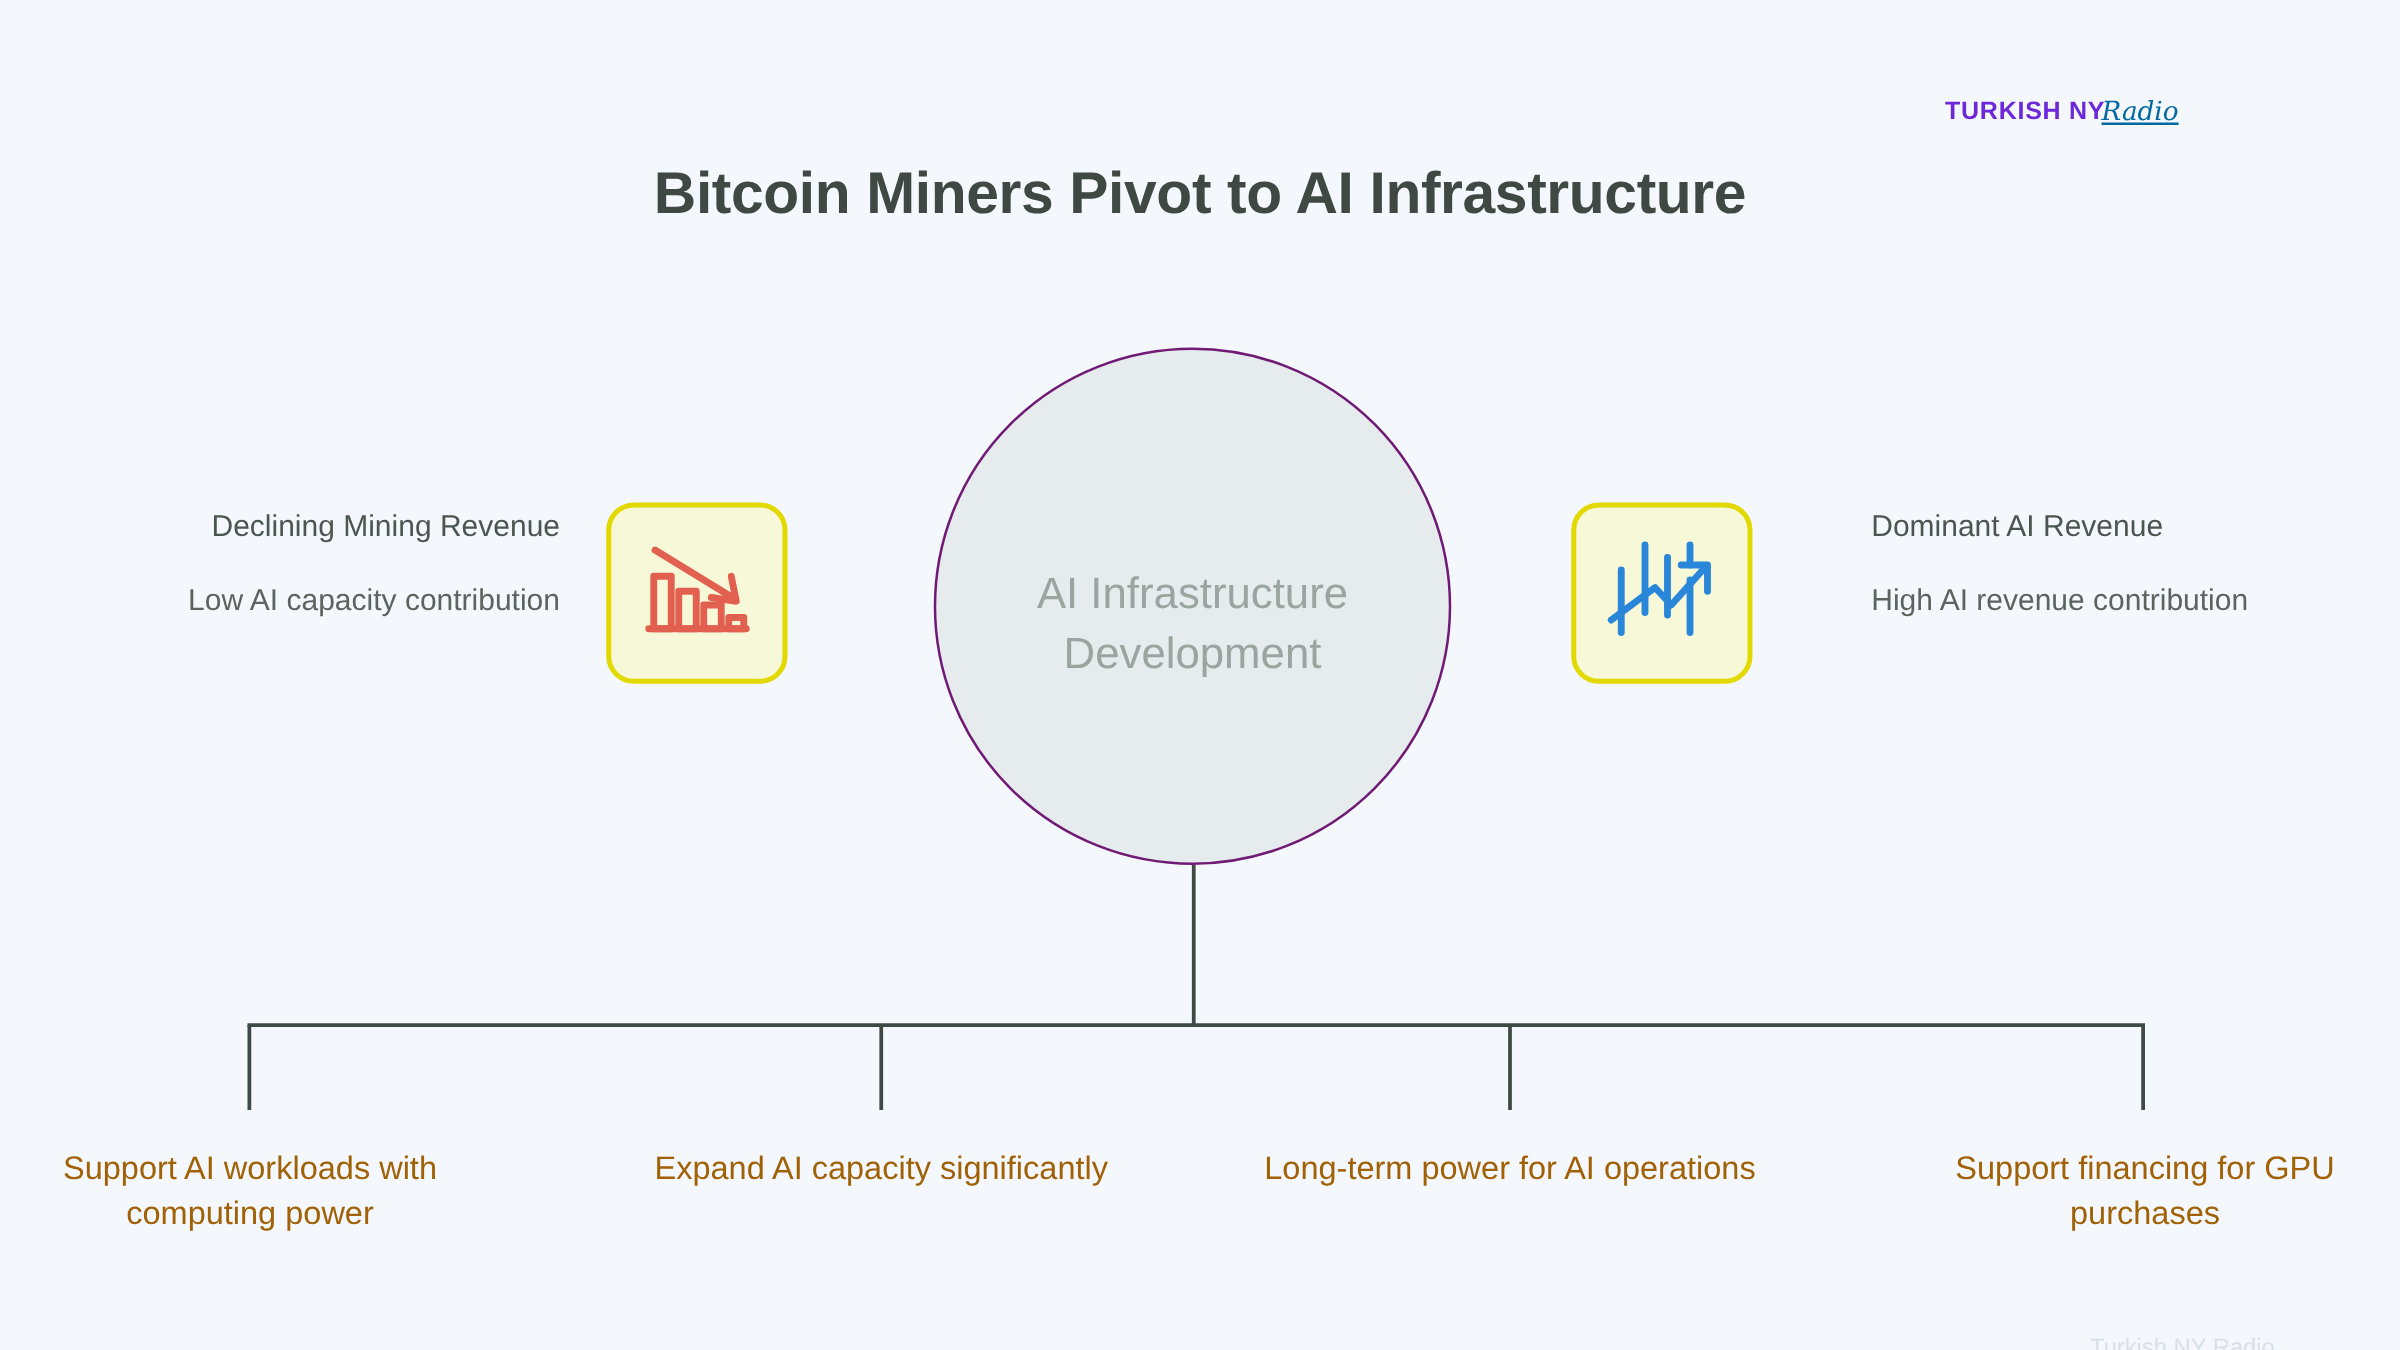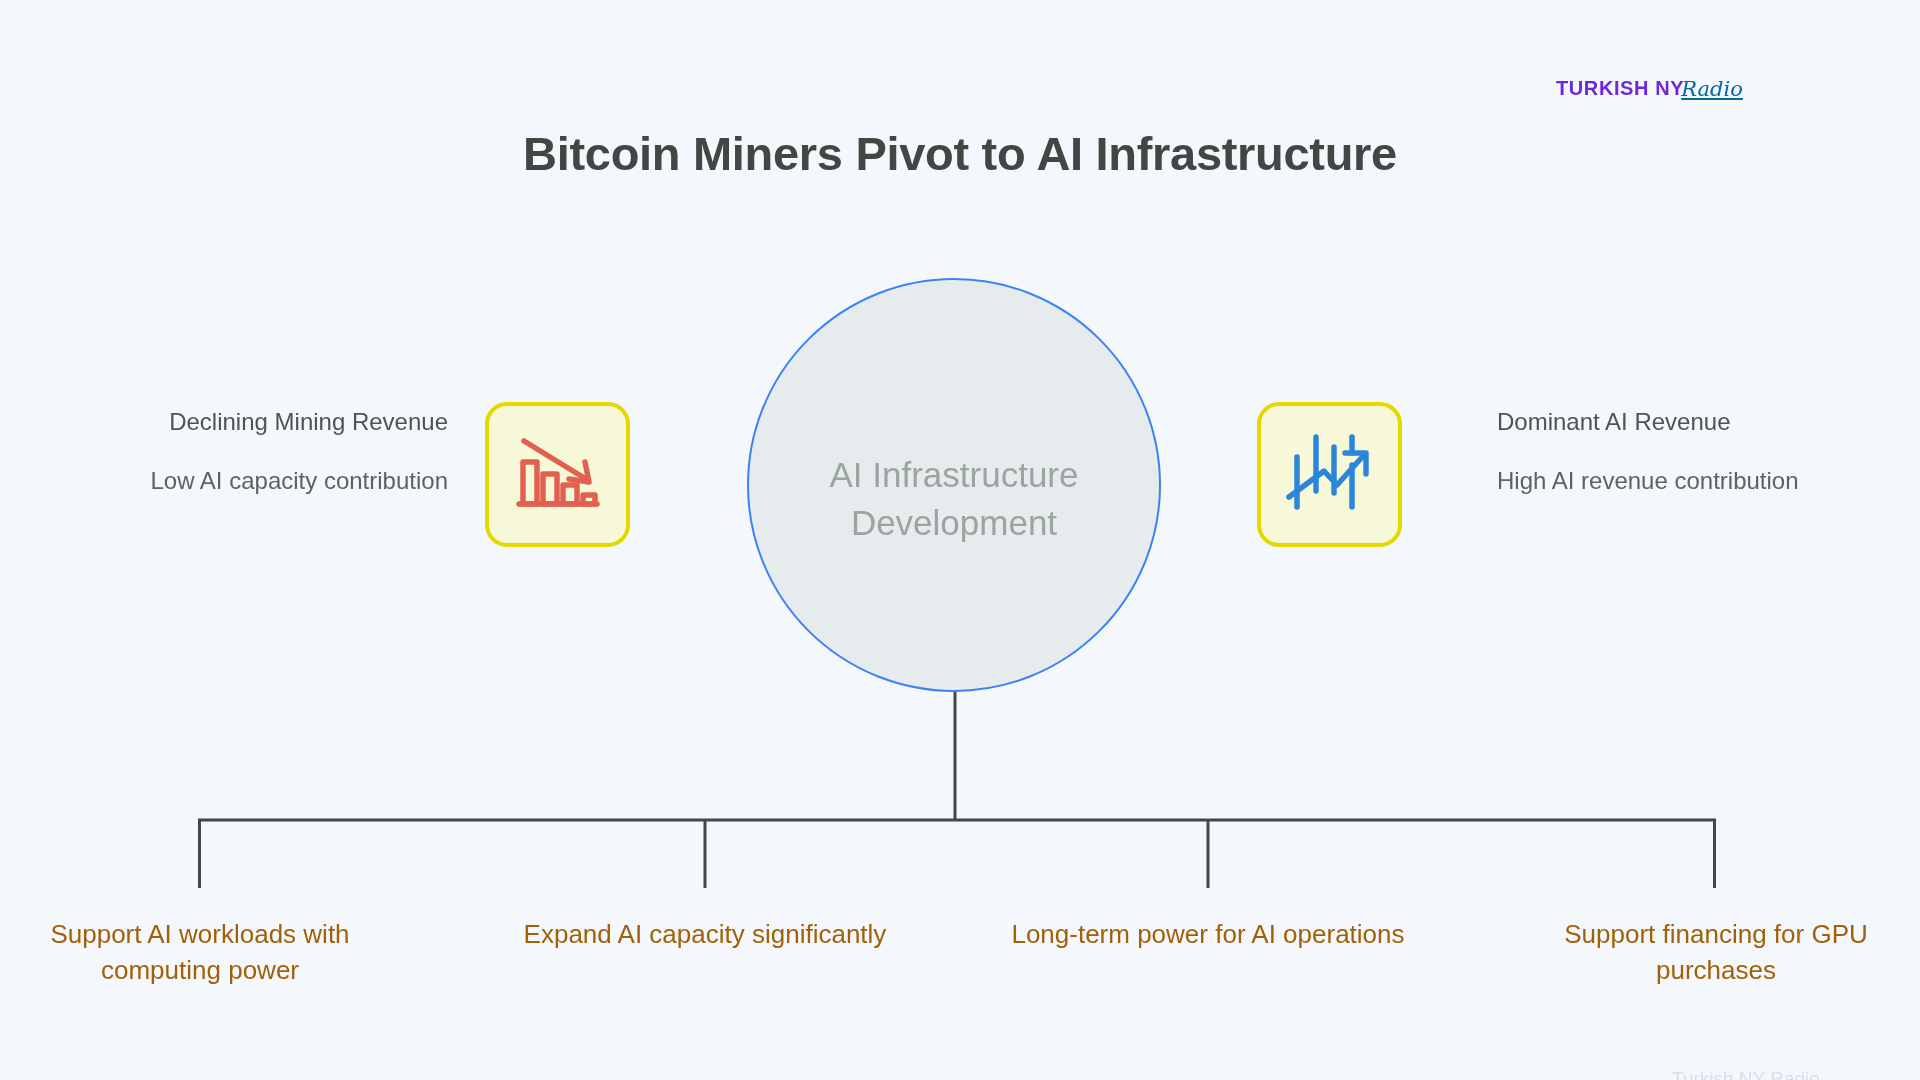--- a/index.html
+++ b/index.html
@@ -65,21 +65,21 @@
 
   
   #central-node {
     position: absolute;
     left: 747px;
     top: 278px;
     width: 414px;
     height: 414px;
     border-radius: 50%;
     background: #e6ecee;
-    border: 2px solid #3b82f6;
+    border: 2px solid #701a75;
     box-sizing: border-box;
     display: flex;
     align-items: center;
     justify-content: center;
   }
   #central-node .node-label {
     font-size: 35px;
     line-height: 1.38;
     color: #9aa5a0;
     text-align: center;

